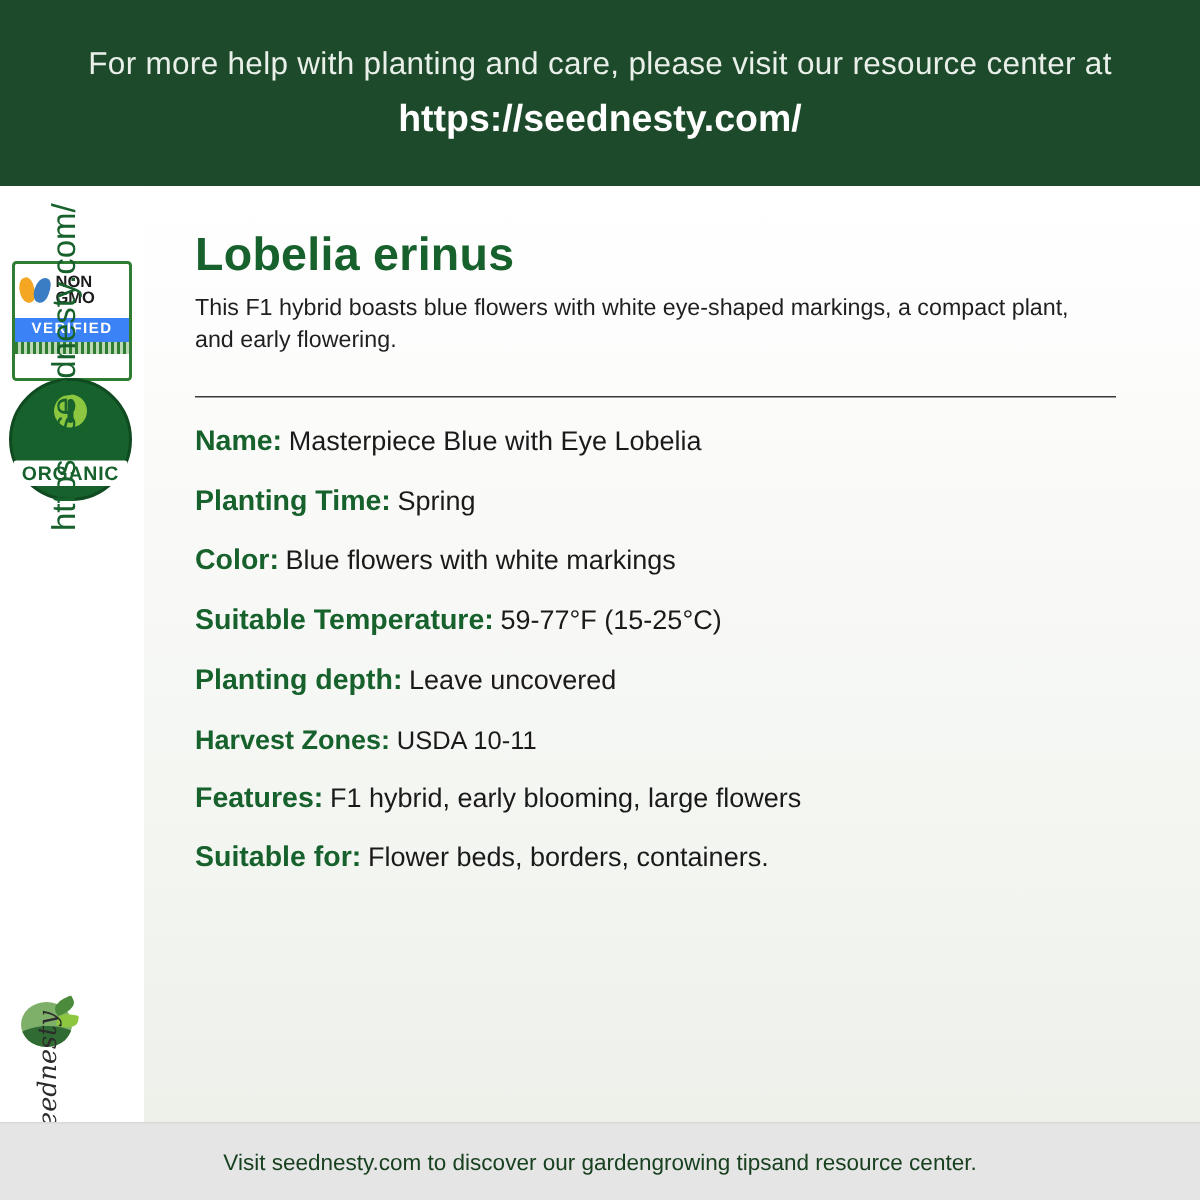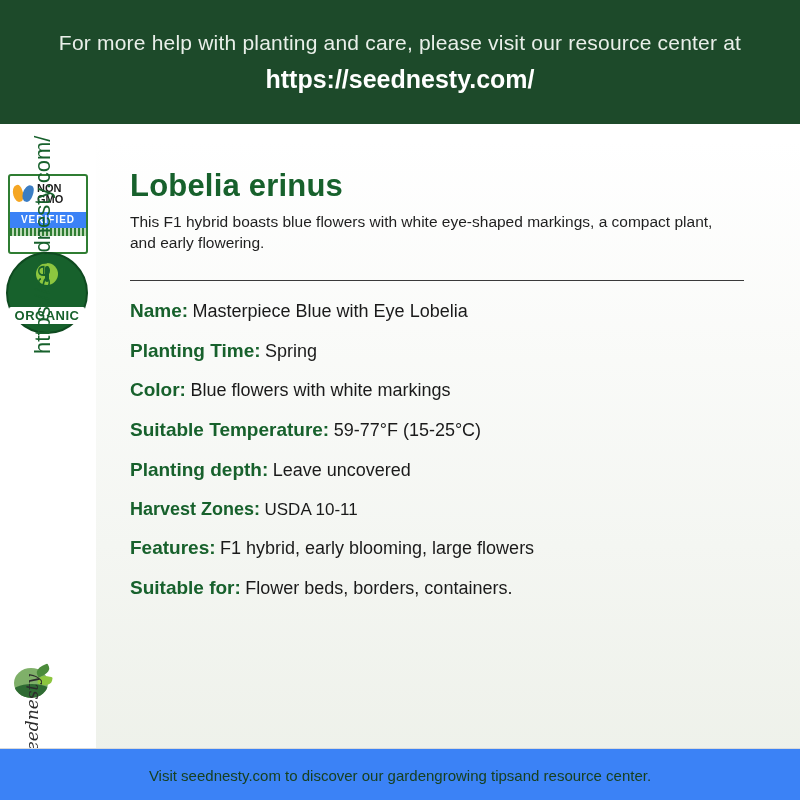--- a/index.html
+++ b/index.html
@@ -221,21 +221,21 @@
     font-style: italic;
     font-size: 17px;
     color: #2c2c2c;
     white-space: nowrap;
   }
 
   
   .content {
     position: absolute;
     left: 96px;
-    top: 140px;
+    top: 124px;
     width: 704px;
     height: 624px;
     background: linear-gradient(180deg,#ffffff 0%,#f4f6f2 65%,#eef1ea 100%);
     box-sizing: border-box;
     padding: 24px 34px 0 34px;
   }
   .title {
     font-size: 31px;
     font-weight: bold;
     color: #17612c;
@@ -271,21 +271,21 @@
   .spec.small .k { font-size: 18px; }
   .spec.small .v { font-size: 17px; }
 
   
   .footer {
     position: absolute;
     left: 0;
     top: 748px;
     width: 800px;
     height: 52px;
-    background: #3b82f6;
+    background: #e5e5e5;
     border-top: 1px solid #d9d9d9;
     display: flex;
     align-items: center;
     justify-content: center;
   }
   .footer-text {
     font-size: 15px;
     color: #17401f;
   }
 </style>

